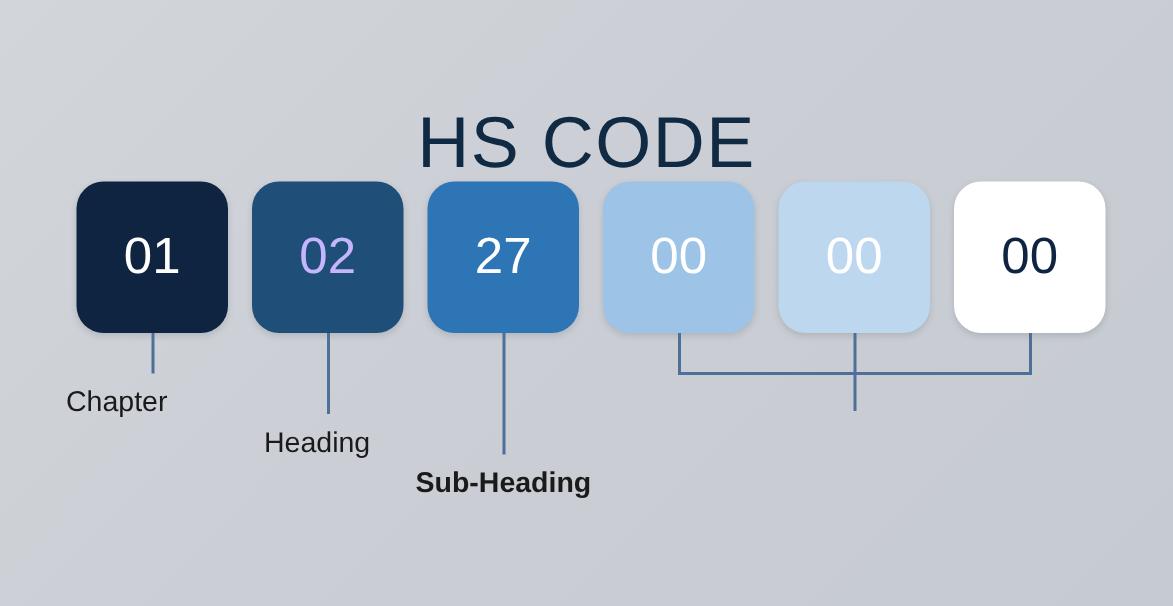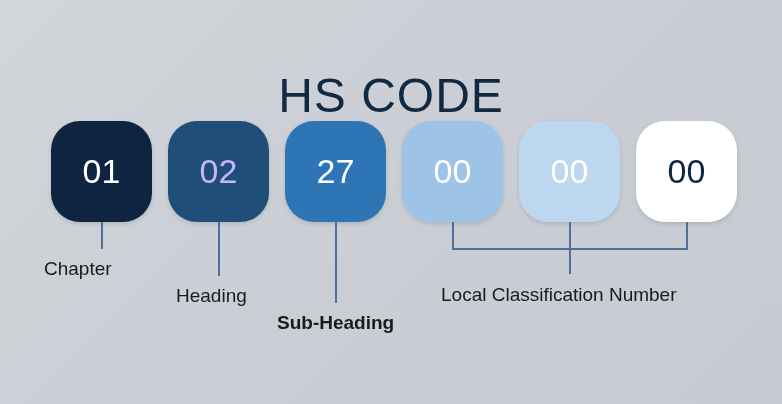--- a/index.html
+++ b/index.html
@@ -29,21 +29,21 @@
     letter-spacing: 1px;
     color: #102a43;
     font-family: "Liberation Sans", sans-serif;
     margin-top: 36px;
   }
   .code-box {
     position: absolute;
     top: 121px;
     width: 101px;
     height: 101px;
-    border-radius: 29px;
+    border-radius: 18px;
     display: flex;
     align-items: center;
     justify-content: center;
     font-size: 34px;
     font-weight: 400;
     box-shadow: 0 2px 4px rgba(60, 70, 85, 0.18);
   }
   .conn {
     position: absolute;
     width: 1.6px;
@@ -100,15 +100,14 @@
   <div class="label" style="left:176px; top:285px;">Heading</div>
 
   <div class="conn" style="left:335px; top:222px; height:81px;"></div>
   <div class="label" style="left:277px; top:312px;font-weight:bold;">Sub-Heading</div>
 
   <div class="conn" style="left:452px; top:222px; height:27px;"></div>
   <div class="conn" style="left:569px; top:222px; height:27px;"></div>
   <div class="conn" style="left:686px; top:222px; height:27px;"></div>
   <div class="bracket-h" style="left:452px; top:248px; width:236px;"></div>
   <div class="conn" style="left:569px; top:248px; height:26px;"></div>
-  <div class="label" style="left:441px; top:284px;">Local Classification Number</div>
 
 </div>
 
 </body></html>

